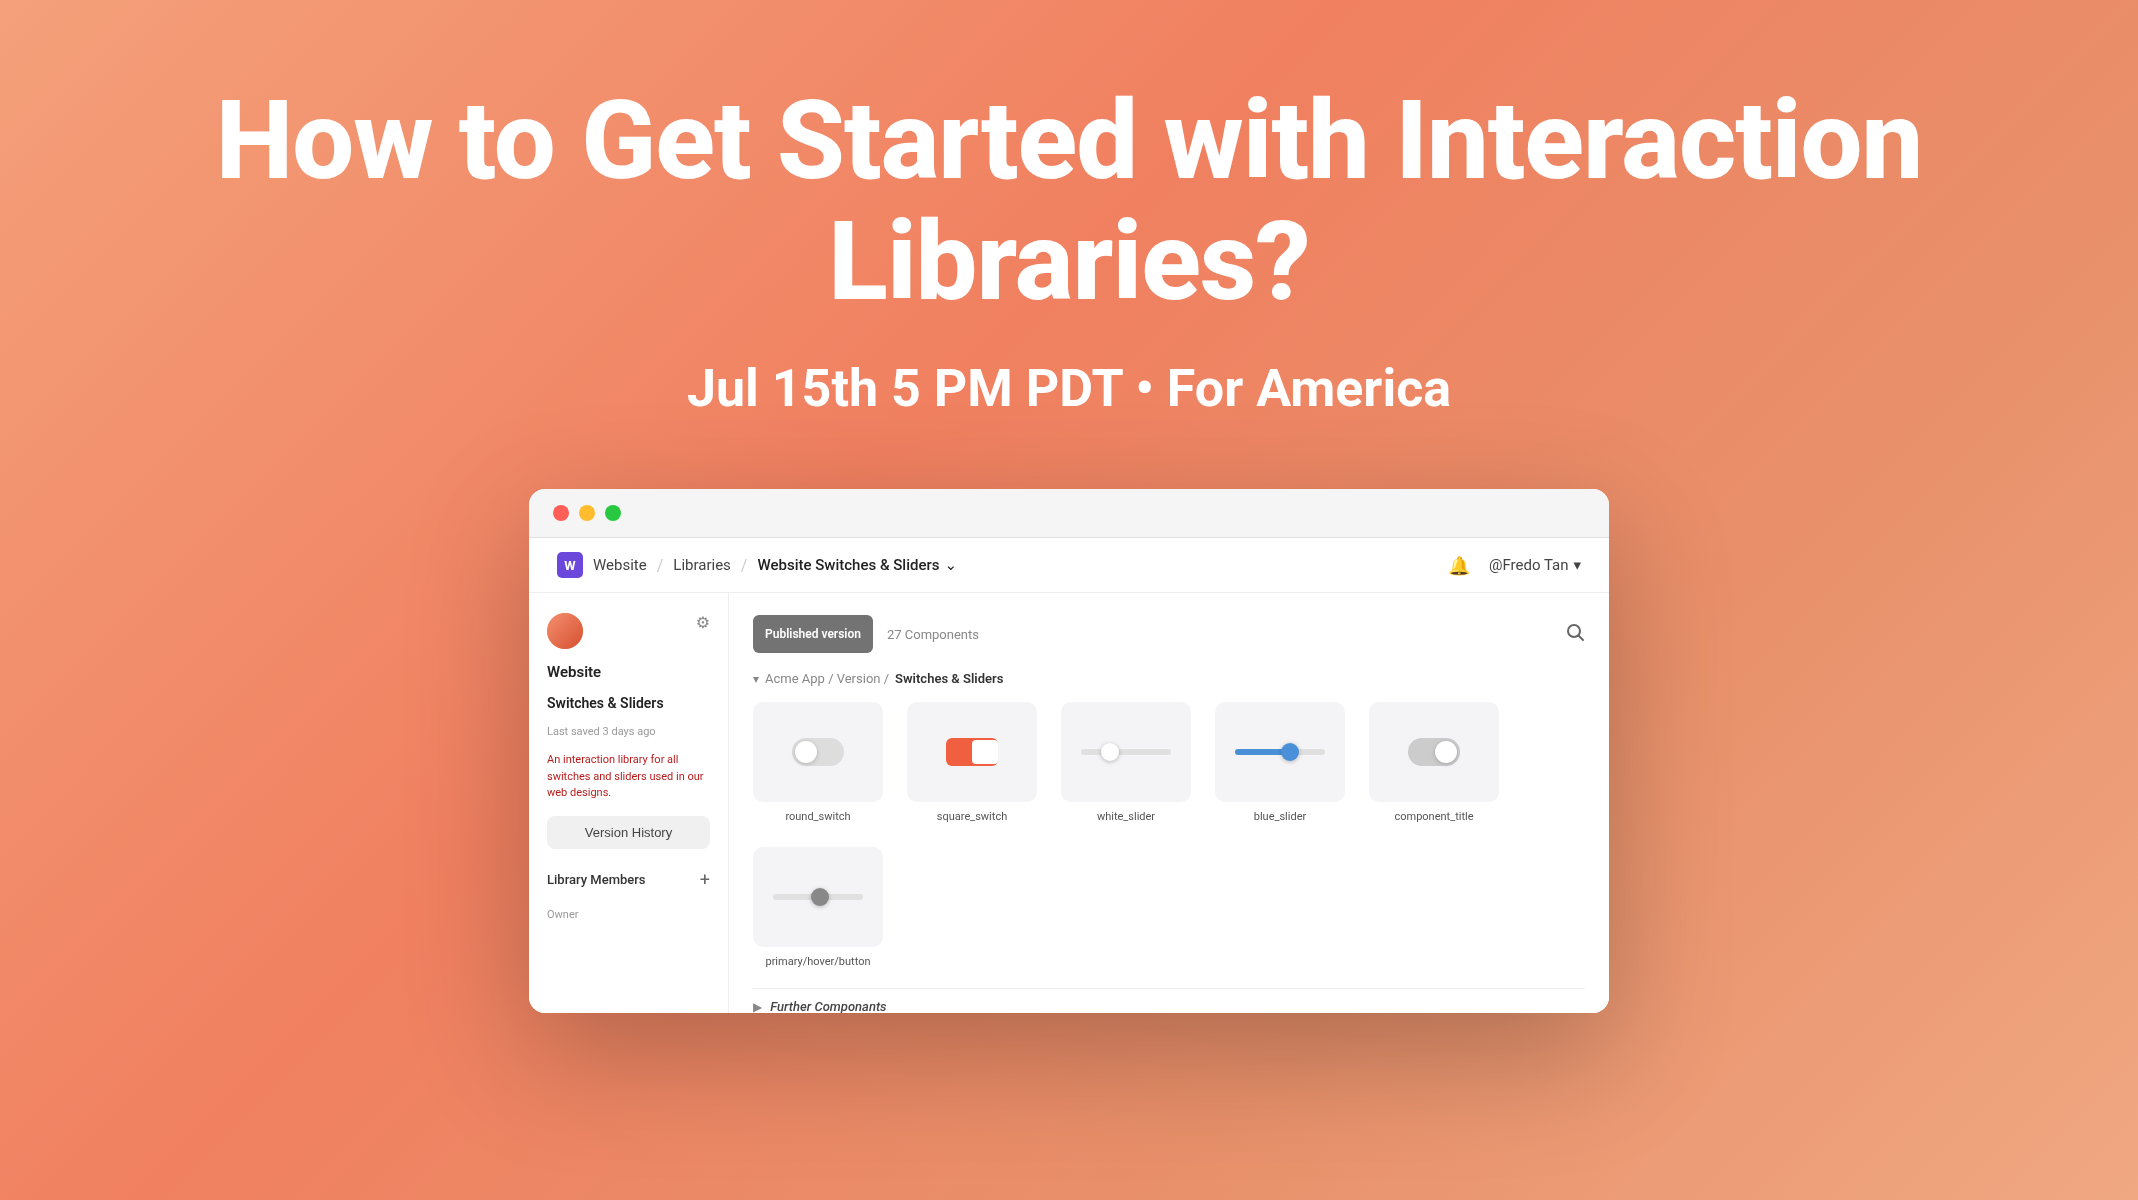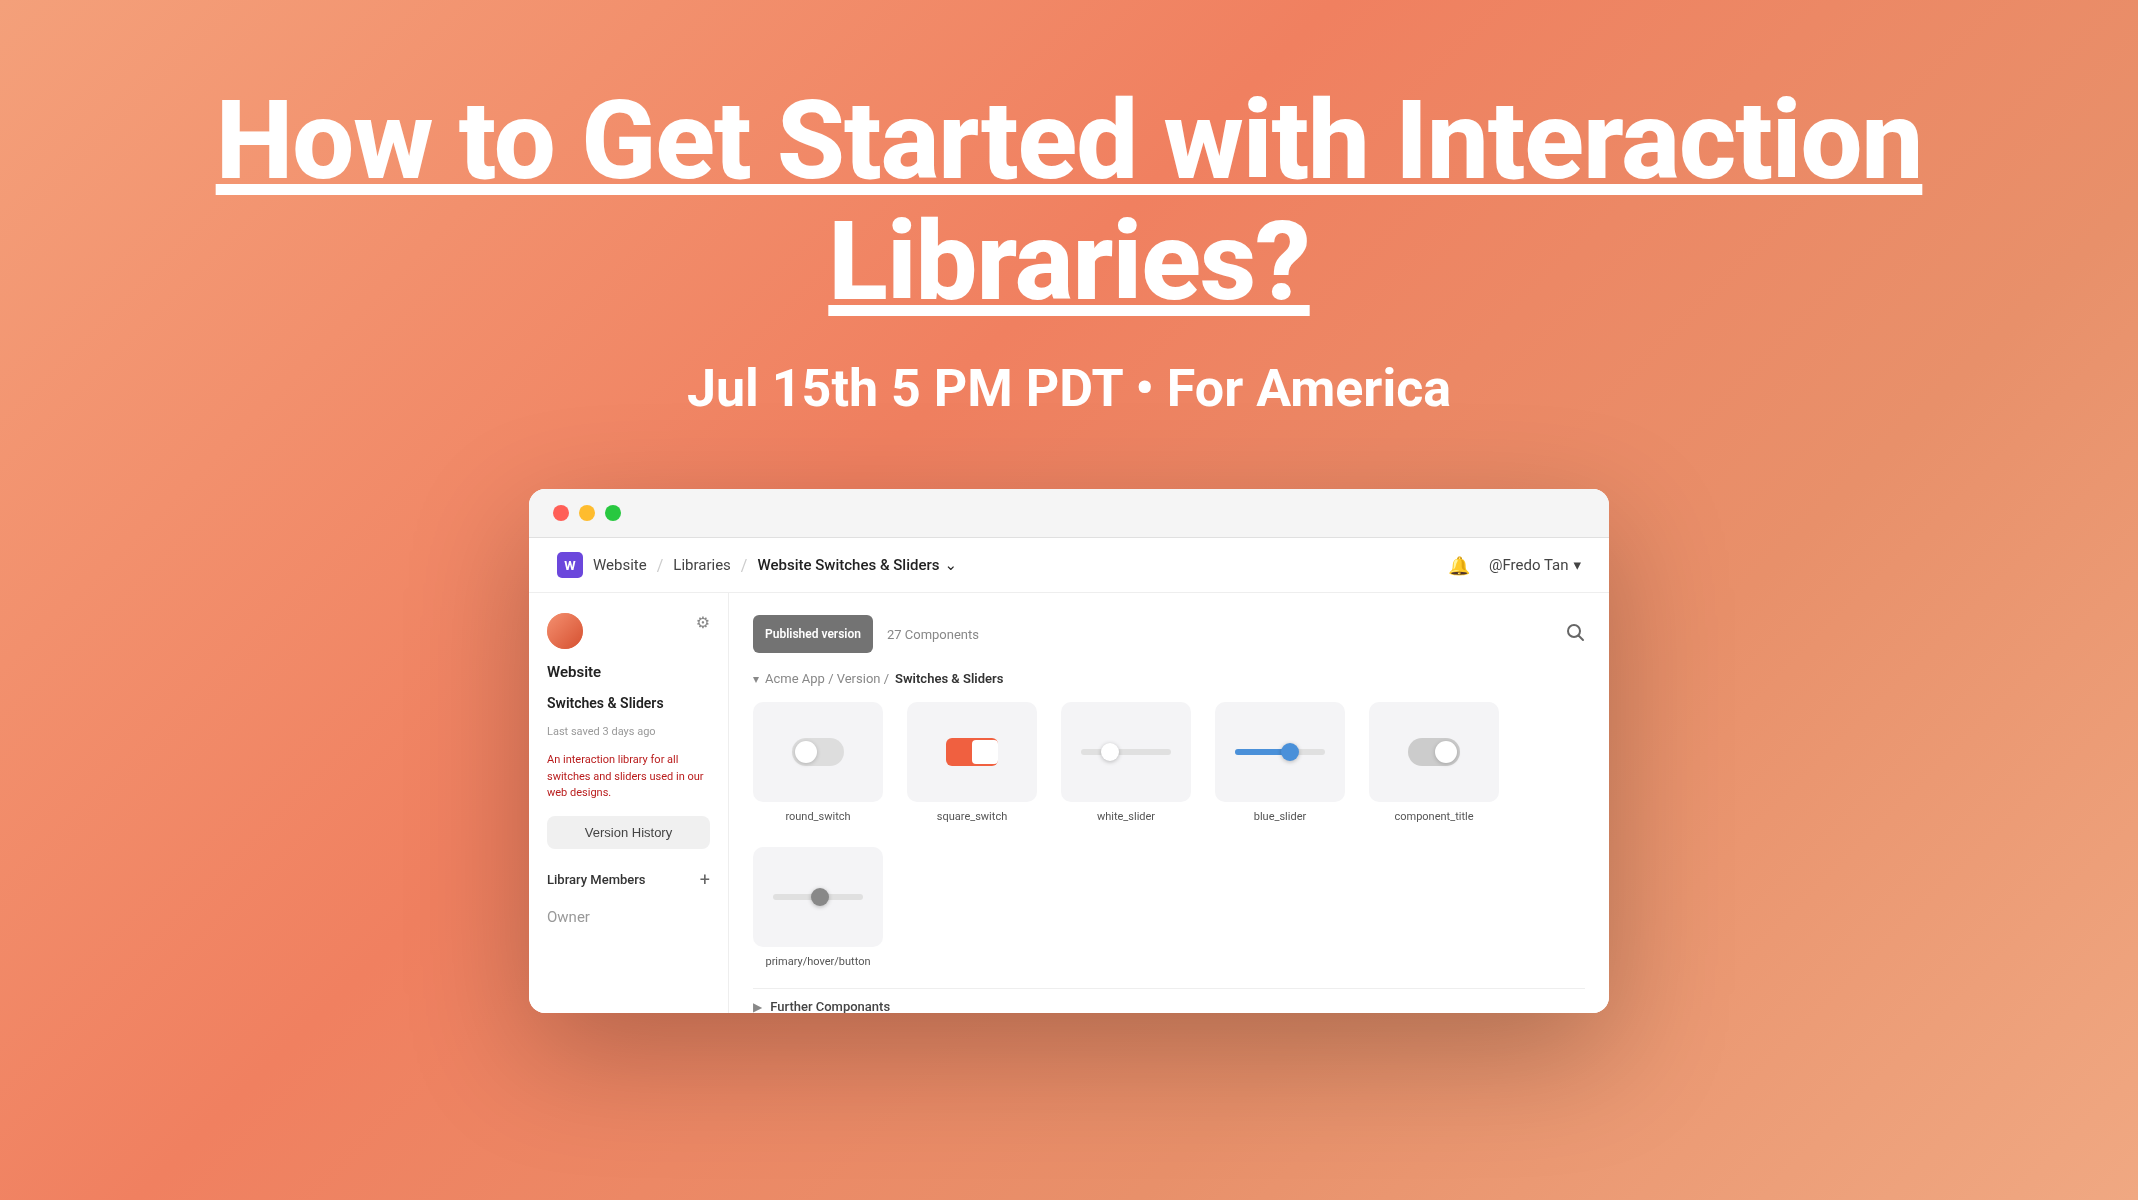--- a/index.html
+++ b/index.html
@@ -21,21 +21,20 @@
       text-align: center;
       padding: 80px 20px 60px;
     }
     .hero-title {
       font-size: 110px;
       font-weight: 800;
       color: white;
       line-height: 1.1;
       margin-bottom: 36px;
       letter-spacing: -1px;
-      text-decoration: underline;
     }
     .hero-subtitle {
       font-size: 52px;
       font-weight: 700;
       color: white;
     }
 
     
     .app-window {
       width: 1080px;
@@ -208,21 +207,21 @@
       font-size: 13px;
       color: #333;
       font-weight: 500;
     }
     .sidebar-add {
       font-size: 18px;
       color: #666;
       cursor: pointer;
     }
     .sidebar-owner-label {
-      font-size: 15px;
+      font-size: 11px;
       color: #999;
       margin-top: 4px;
     }
 
     
     .right-panel {
       flex: 1;
       padding: 22px 24px;
       overflow-y: auto;
       background: white;
@@ -443,20 +442,21 @@
       border-top: 1px solid #eee;
     }
     .section-chevron {
       color: #888;
       font-size: 12px;
     }
     .section-label {
       font-size: 13px;
       color: #444;
       font-weight: 500;
+      font-style: italic;
     }
 
     .others-row {
       display: flex;
       align-items: center;
       gap: 8px;
       padding: 10px 0;
       border-top: 1px solid #eee;
     }
   </style>

